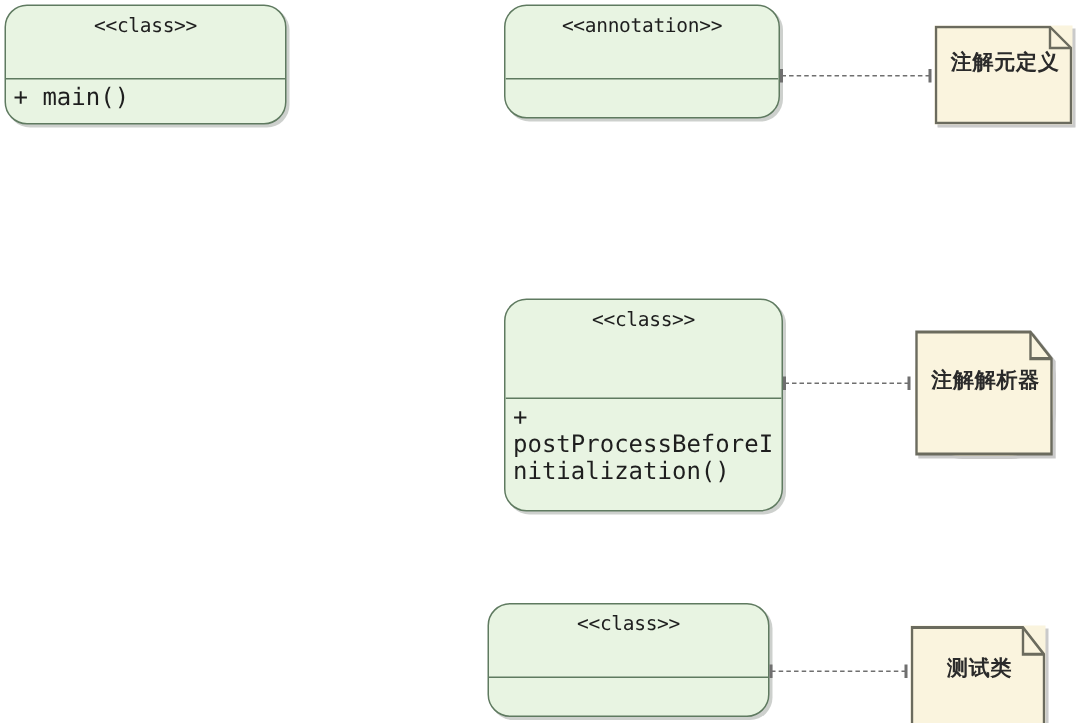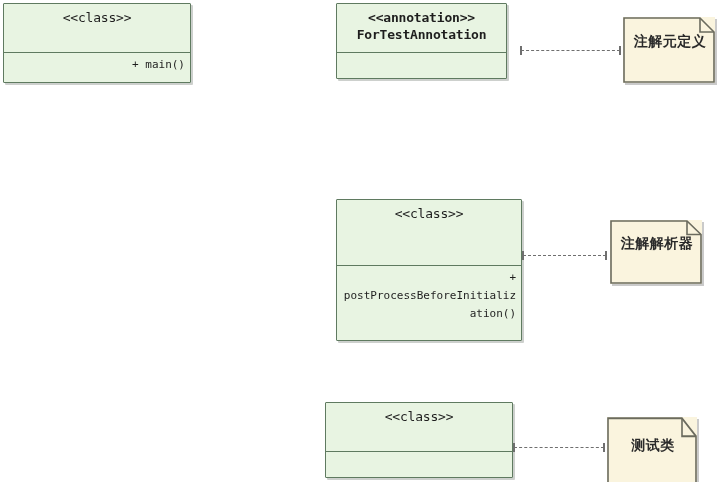--- a/index.html
+++ b/index.html
@@ -22,21 +22,21 @@
     width: 720px;
     height: 482px;
   }
 
   
   .uml-box {
     position: absolute;
     box-sizing: border-box;
     background: #e8f4e2;
     border: 1.6px solid #5f7a60;
-    border-radius: 1px;
+    border-radius: 15px;
     box-shadow: 2px 2px 0 0 rgba(90,100,90,0.30);
     display: flex;
     flex-direction: column;
     overflow: hidden;
   }
   .uml-head {
     box-sizing: border-box;
     text-align: center;
     color: #1e1e1e;
     font-size: 13px;
@@ -47,24 +47,24 @@
   }
   .uml-divider {
     height: 0;
     border-top: 1.6px solid #5f7a60;
     flex: 0 0 auto;
   }
   .uml-body {
     box-sizing: border-box;
     flex: 1 1 auto;
     color: #1e1e1e;
-    font-size: 11px;
+    font-size: 16px;
     line-height: 18px;
     padding: 3px 5px 4px 5px;
-    text-align: right;
+    text-align: left;
     word-break: break-all;
     white-space: pre-wrap;
   }
   .uml-body.empty { padding: 0; }
   .stereotype { display: block; }
   .clsname { display: block; }
 
   
   .note {
     position: absolute;
@@ -113,24 +113,23 @@
 <div class="canvas">
 
   <div class="uml-box" style="left:3px; top:3px; width:188px; height:80px;">
     <div class="uml-head" style="height:48px;">
       <span class="stereotype">&lt;&lt;class&gt;&gt;</span>
     </div>
     <div class="uml-divider"></div>
     <div class="uml-body">+ main()</div>
   </div>
 
-  <div class="uml-box" style="left:336px; top:3px; width:171px; height:76px;font-weight:bold;">
+  <div class="uml-box" style="left:336px; top:3px; width:184px; height:76px;">
     <div class="uml-head" style="height:48px;">
       <span class="stereotype">&lt;&lt;annotation&gt;&gt;</span>
-      <span class="clsname">ForTestAnnotation</span>
     </div>
     <div class="uml-divider"></div>
     <div class="uml-body empty"></div>
   </div>
 
   <div class="connector" style="left:521px; top:50px; width:99px;"></div>
   <div class="connector-cap" style="left:520px; top:46px;"></div>
   <div class="connector-cap" style="left:619px; top:46px;"></div>
 
   <div class="note" style="left:623px; top:17px; width:92px; height:66px;">
@@ -147,21 +146,21 @@
     </div>
     <div class="uml-divider"></div>
     <div class="uml-body">+
 postProcessBeforeInitialization()</div>
   </div>
 
   <div class="connector" style="left:523px; top:255px; width:83px;"></div>
   <div class="connector-cap" style="left:522px; top:251px;"></div>
   <div class="connector-cap" style="left:605px; top:251px;"></div>
 
-  <div class="note" style="left:610px; top:220px; width:92px; height:64px;">
+  <div class="note" style="left:610px; top:220px; width:92px; height:84px;border-radius:30px;">
     <svg class="note-shape" viewBox="0 0 92 66" preserveAspectRatio="none">
       <path d="M1,1 H77 L91,15 V65 H1 Z" fill="#faf4de" stroke="#6b6b5e" stroke-width="1.6" stroke-linejoin="miter"></path>
       <path d="M77,1 V15 H91" fill="none" stroke="#6b6b5e" stroke-width="1.6" stroke-linejoin="miter"></path>
     </svg>
     <div class="note-label">注解解析器</div>
   </div>
 
   <div class="uml-box" style="left:325px; top:402px; width:188px; height:76px;">
     <div class="uml-head" style="height:48px;">
       <span class="stereotype">&lt;&lt;class&gt;&gt;</span>

